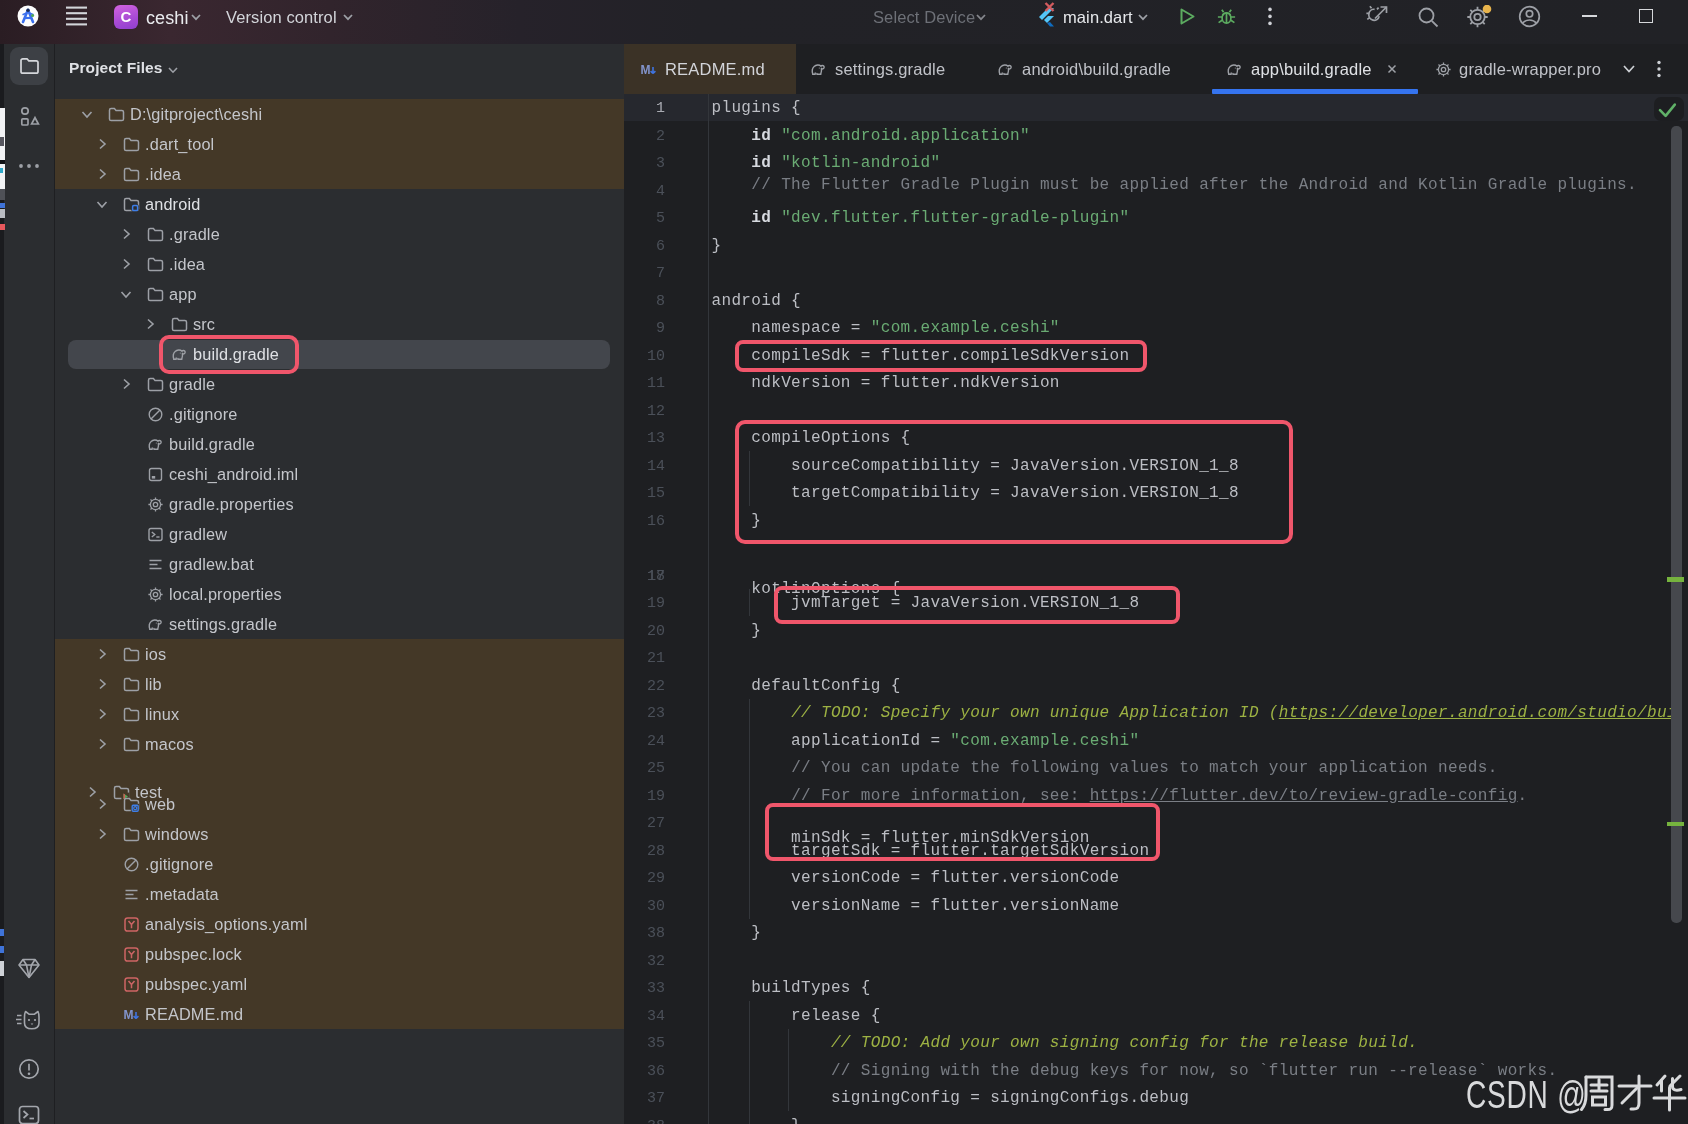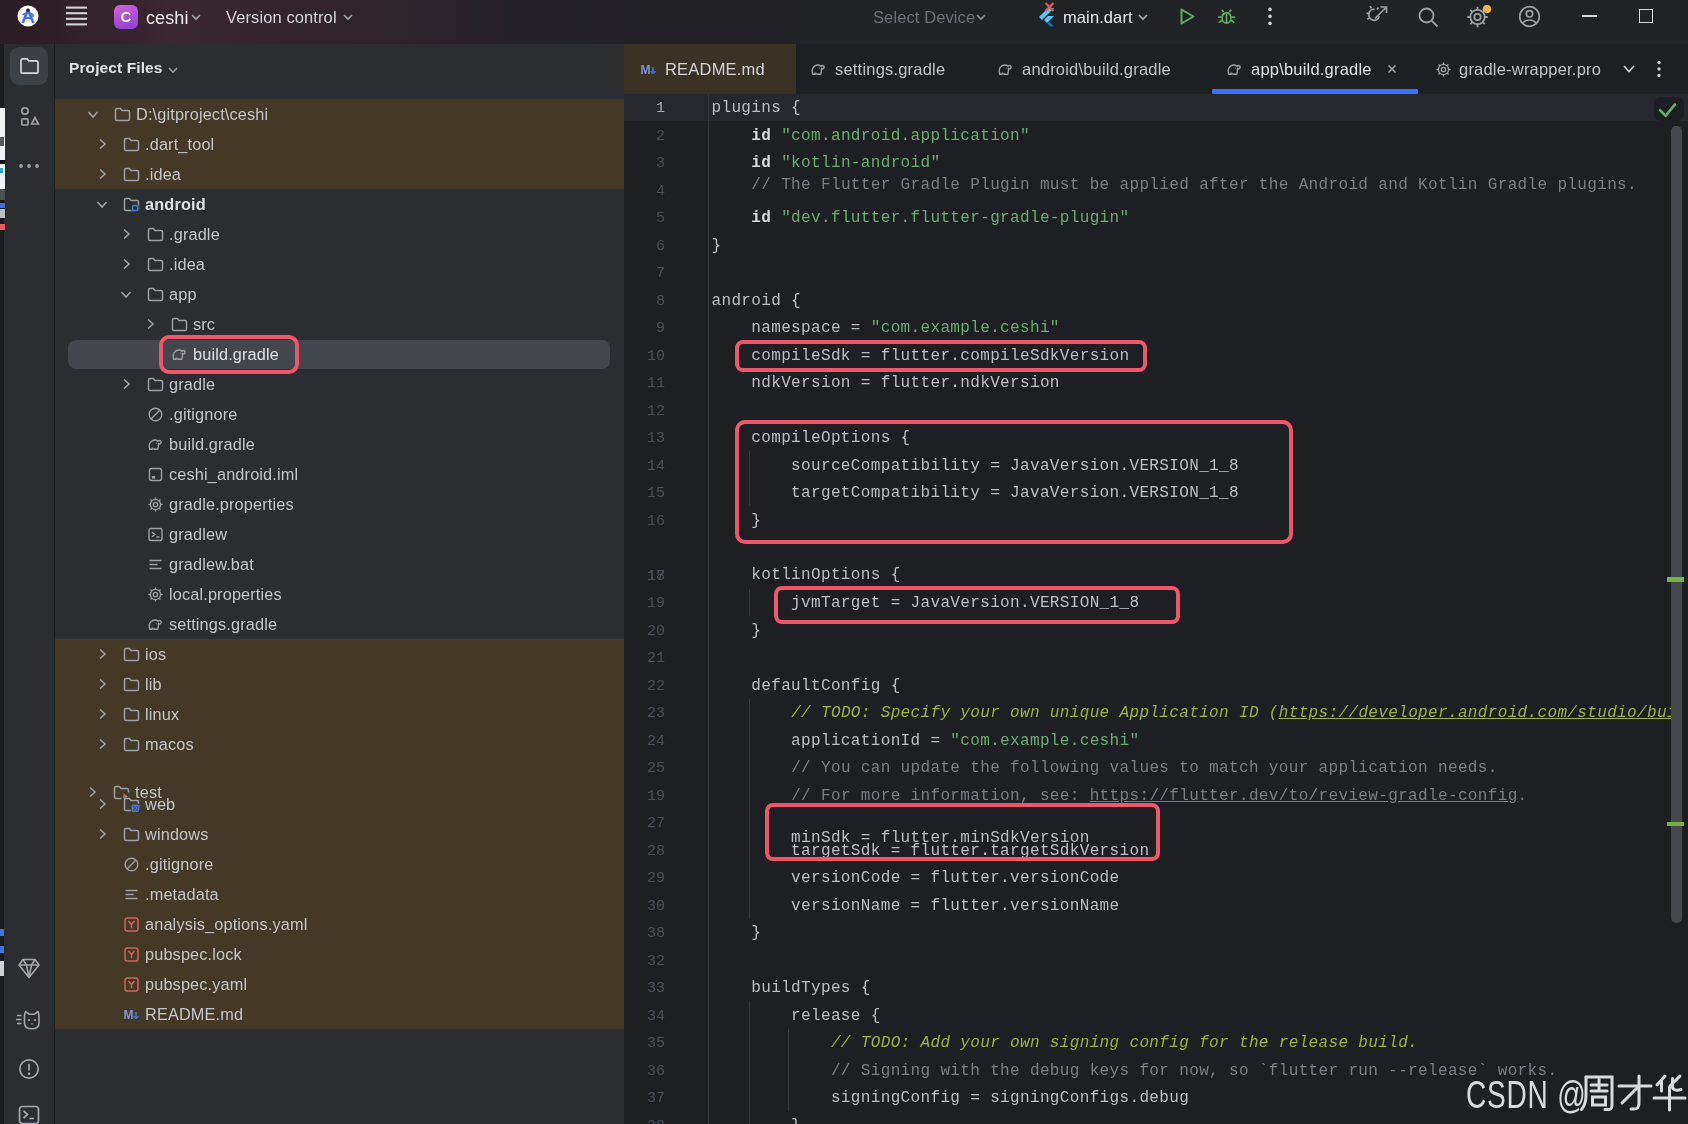--- a/index.html
+++ b/index.html
@@ -192,21 +192,21 @@
     <div class="abs" style="left:0px;top:961px;width:4px;height:15px;background:#cfd2d7"></div>
   </div>
 <div id="panel-items">
     <div class="abs" style="left:55px;top:99px;width:569px;height:90px;background:#443827"></div>
 <div class="abs" style="left:55px;top:639px;width:569px;height:390px;background:#443827"></div>
 <div class="abs" style="left:69px;top:59px;font-size:15.5px;font-weight:bold;letter-spacing:0.1px;color:#dfe1e5;white-space:nowrap">Project Files</div>
 <svg class="abs" style="left:166px;top:64px" width="14" height="12" viewBox="0 0 14 12">
       <path d="M3,4 L7,8.2 L11,4" stroke="#9da0a6" stroke-width="1.6" fill="none"></path>
     </svg>
 <div class="abs" style="left:68px;top:340px;width:542px;height:29px;border-radius:8px;background:#43464c"></div>
-<div class="tr" style="top:99px;padding-left:30px">
+<div class="tr" style="top:99px;padding-left:24px">
       <svg class="chv" viewBox="0 0 16 16">
         <path d="M3.5,6 L8,11 L12.5,6" stroke="#9da0a6" stroke-width="1.6" fill="none"></path>
       </svg>
       <svg class="fic" viewBox="0 0 17 17">
         <path d="M1.5,4.2 C1.5,3.3 2.2,2.6 3.1,2.6 H6.4 L8,4.4 H13.9 C14.8,4.4 15.5,5.1 15.5,6 V12.9 C15.5,13.8 14.8,14.5 13.9,14.5 H3.1 C2.2,14.5 1.5,13.8 1.5,12.9 Z" stroke="#9da0a6" stroke-width="1.5" fill="none"></path>
       </svg>
       <span style="">D:\gitproject\ceshi</span>
     </div>
 <div class="tr" style="top:129px;padding-left:39px">
       <svg class="chv" viewBox="0 0 16 16">
@@ -228,21 +228,21 @@
     </div>
 <div class="tr" style="top:189px;padding-left:39px">
       <svg class="chv" viewBox="0 0 16 16">
         <path d="M3.5,6 L8,11 L12.5,6" stroke="#9da0a6" stroke-width="1.6" fill="none"></path>
       </svg>
       <svg class="fic" viewBox="0 0 17 17">
         <path d="M1.5,4.2 C1.5,3.3 2.2,2.6 3.1,2.6 H6.4 L8,4.4 H13.9 C14.8,4.4 15.5,5.1 15.5,6 V12.9 C15.5,13.8 14.8,14.5 13.9,14.5 H3.1 C2.2,14.5 1.5,13.8 1.5,12.9 Z" stroke="#9da0a6" stroke-width="1.5" fill="none"></path>
 <rect x="8.2" y="8.2" width="7.6" height="7.6" rx="2" fill="#2b2d30"></rect>
 <rect x="9.6" y="9.6" width="5" height="5" rx="1.2" stroke="#3d7ee8" stroke-width="1.5" fill="none"></rect>
       </svg>
-      <span style="font-weight:bold;color:#dfe1e5">android</span>
+      <span style="font-weight:normal;color:#dfe1e5">android</span>
     </div>
 <div class="tr" style="top:219px;padding-left:63px">
       <svg class="chv" viewBox="0 0 16 16">
         <path d="M6,3.5 L11,8 L6,12.5" stroke="#9da0a6" stroke-width="1.6" fill="none"></path>
       </svg>
       <svg class="fic" viewBox="0 0 17 17">
         <path d="M1.5,4.2 C1.5,3.3 2.2,2.6 3.1,2.6 H6.4 L8,4.4 H13.9 C14.8,4.4 15.5,5.1 15.5,6 V12.9 C15.5,13.8 14.8,14.5 13.9,14.5 H3.1 C2.2,14.5 1.5,13.8 1.5,12.9 Z" stroke="#9da0a6" stroke-width="1.5" fill="none"></path>
       </svg>
       <span style="">.gradle</span>
     </div>
@@ -587,21 +587,21 @@
 <div class="gn" style="top:425.20000000000005px;color:#4b5059">13</div>
 <div class="ln" style="top:425.20000000000005px">    compileOptions {</div>
 <div class="gn" style="top:452.70000000000005px;color:#4b5059">14</div>
 <div class="ln" style="top:452.70000000000005px">        sourceCompatibility = JavaVersion.VERSION_1_8</div>
 <div class="gn" style="top:480.20000000000005px;color:#4b5059">15</div>
 <div class="ln" style="top:480.20000000000005px">        targetCompatibility = JavaVersion.VERSION_1_8</div>
 <div class="gn" style="top:507.70000000000005px;color:#4b5059">16</div>
 <div class="ln" style="top:507.70000000000005px">    }</div>
 <div class="gn" style="top:563px;color:#4b5059">17</div>
 <div class="gn" style="top:562.7px;color:#4b5059">18</div>
-<div class="ln" style="top:562px">    kotlinOptions {</div>
+<div class="ln" style="top:576px">    kotlinOptions {</div>
 <div class="gn" style="top:590.2px;color:#4b5059">19</div>
 <div class="ln" style="top:590.2px">        jvmTarget = JavaVersion.VERSION_1_8</div>
 <div class="gn" style="top:617.7px;color:#4b5059">20</div>
 <div class="ln" style="top:617.7px">    }</div>
 <div class="gn" style="top:645.2px;color:#4b5059">21</div>
 <div class="gn" style="top:672.7px;color:#4b5059">22</div>
 <div class="ln" style="top:672.7px">    defaultConfig {</div>
 <div class="gn" style="top:700.2px;color:#4b5059">23</div>
 <div class="ln" style="top:700.2px">        <span class="t">// TODO: Specify your own unique Application ID (<span class="u">https://developer.android.com/studio/bui</span></span></div>
 <div class="gn" style="top:727.7px;color:#4b5059">24</div>

